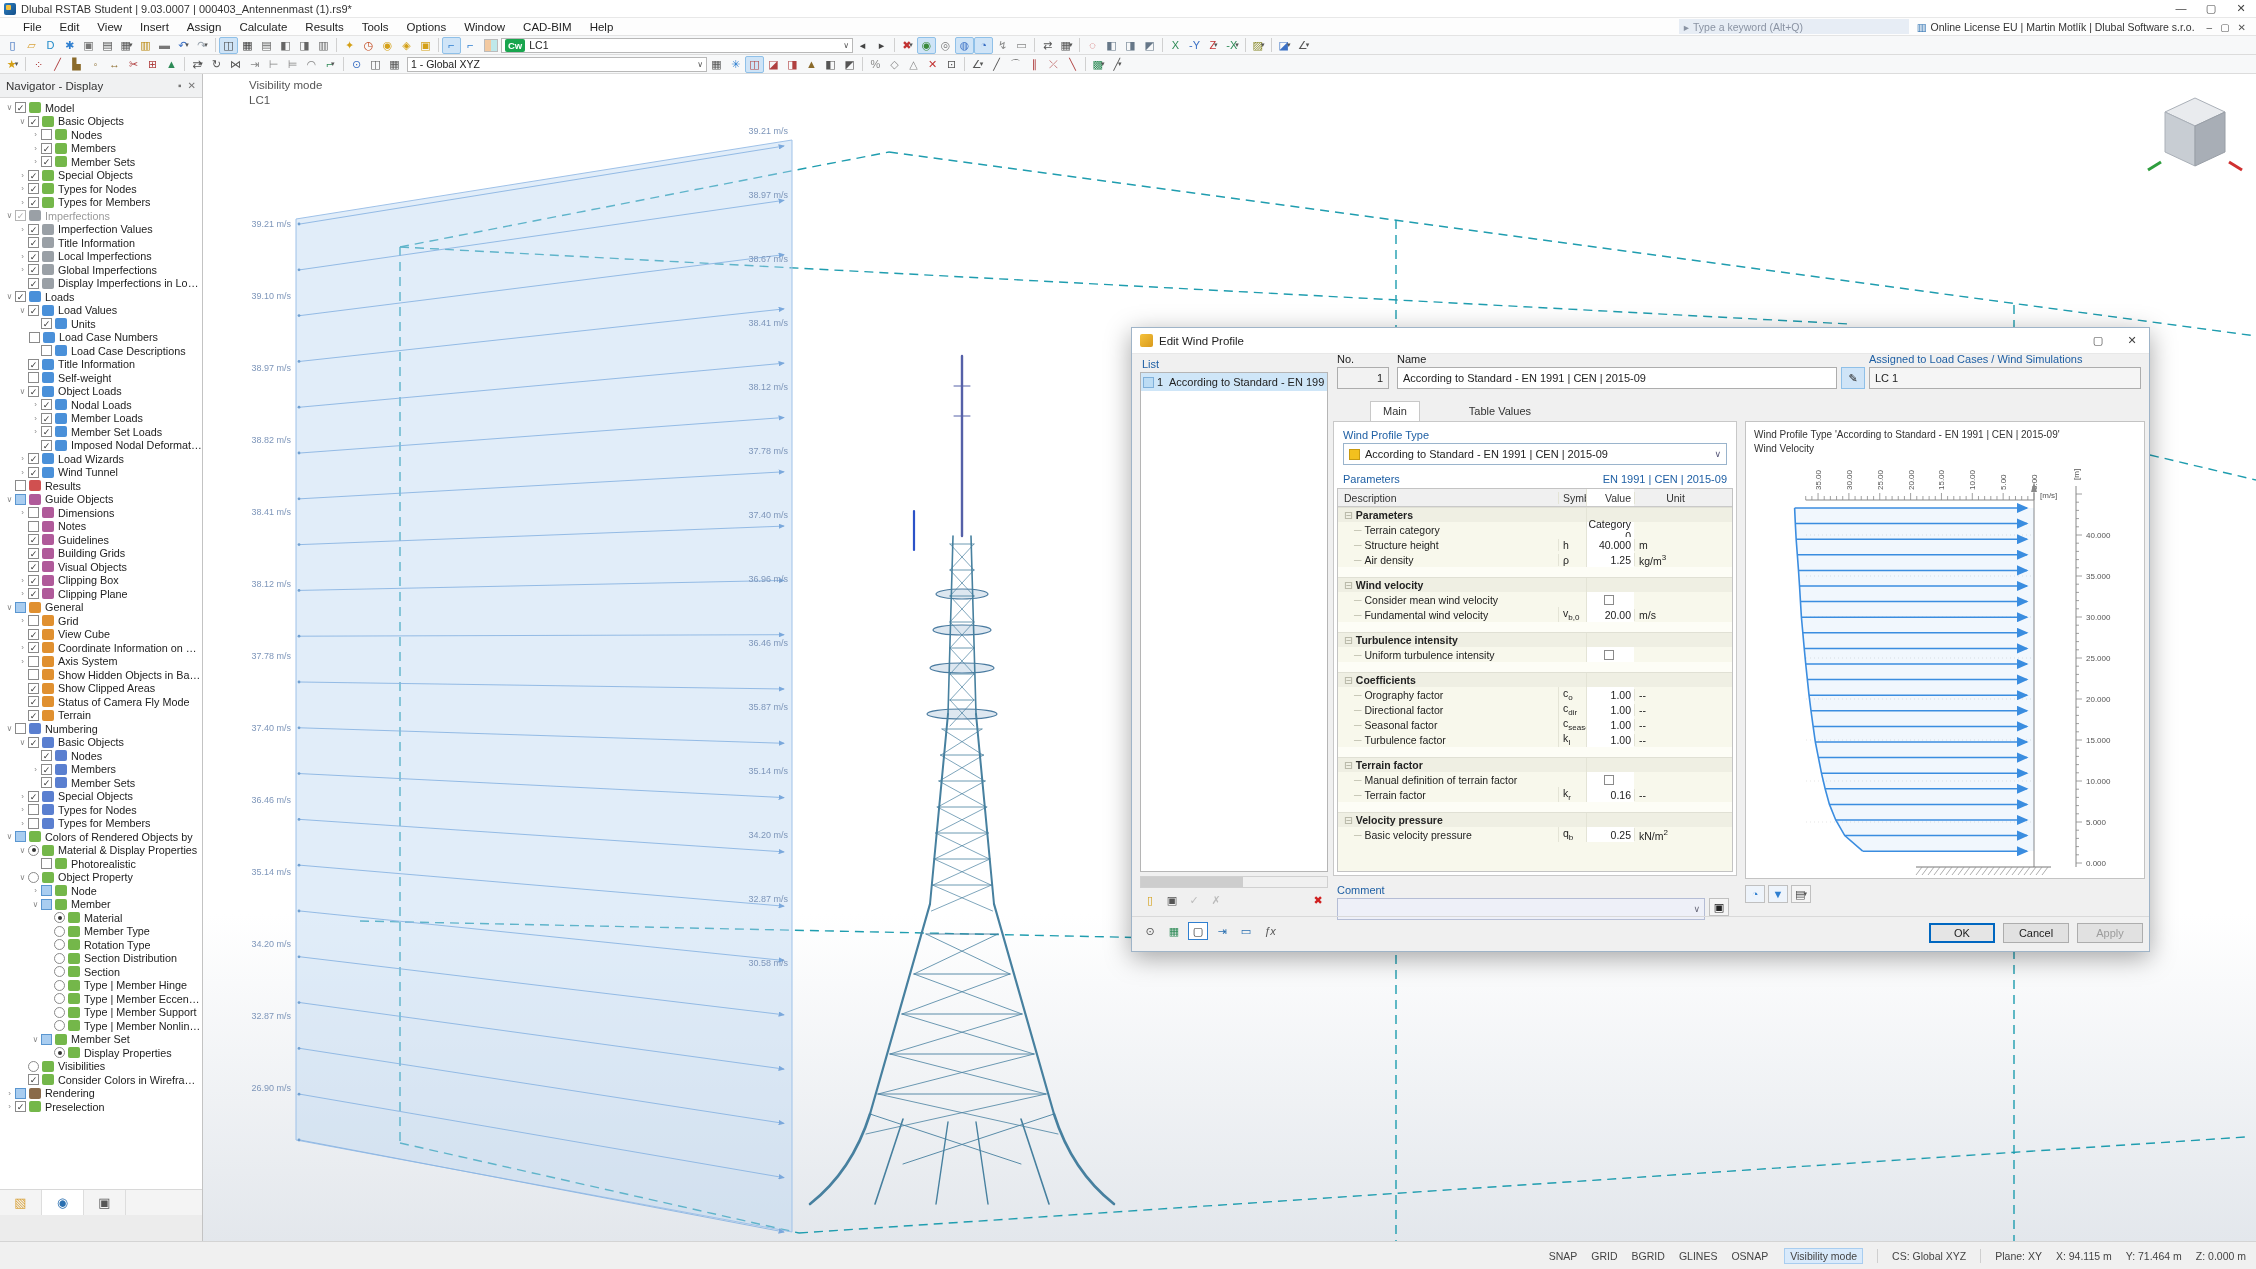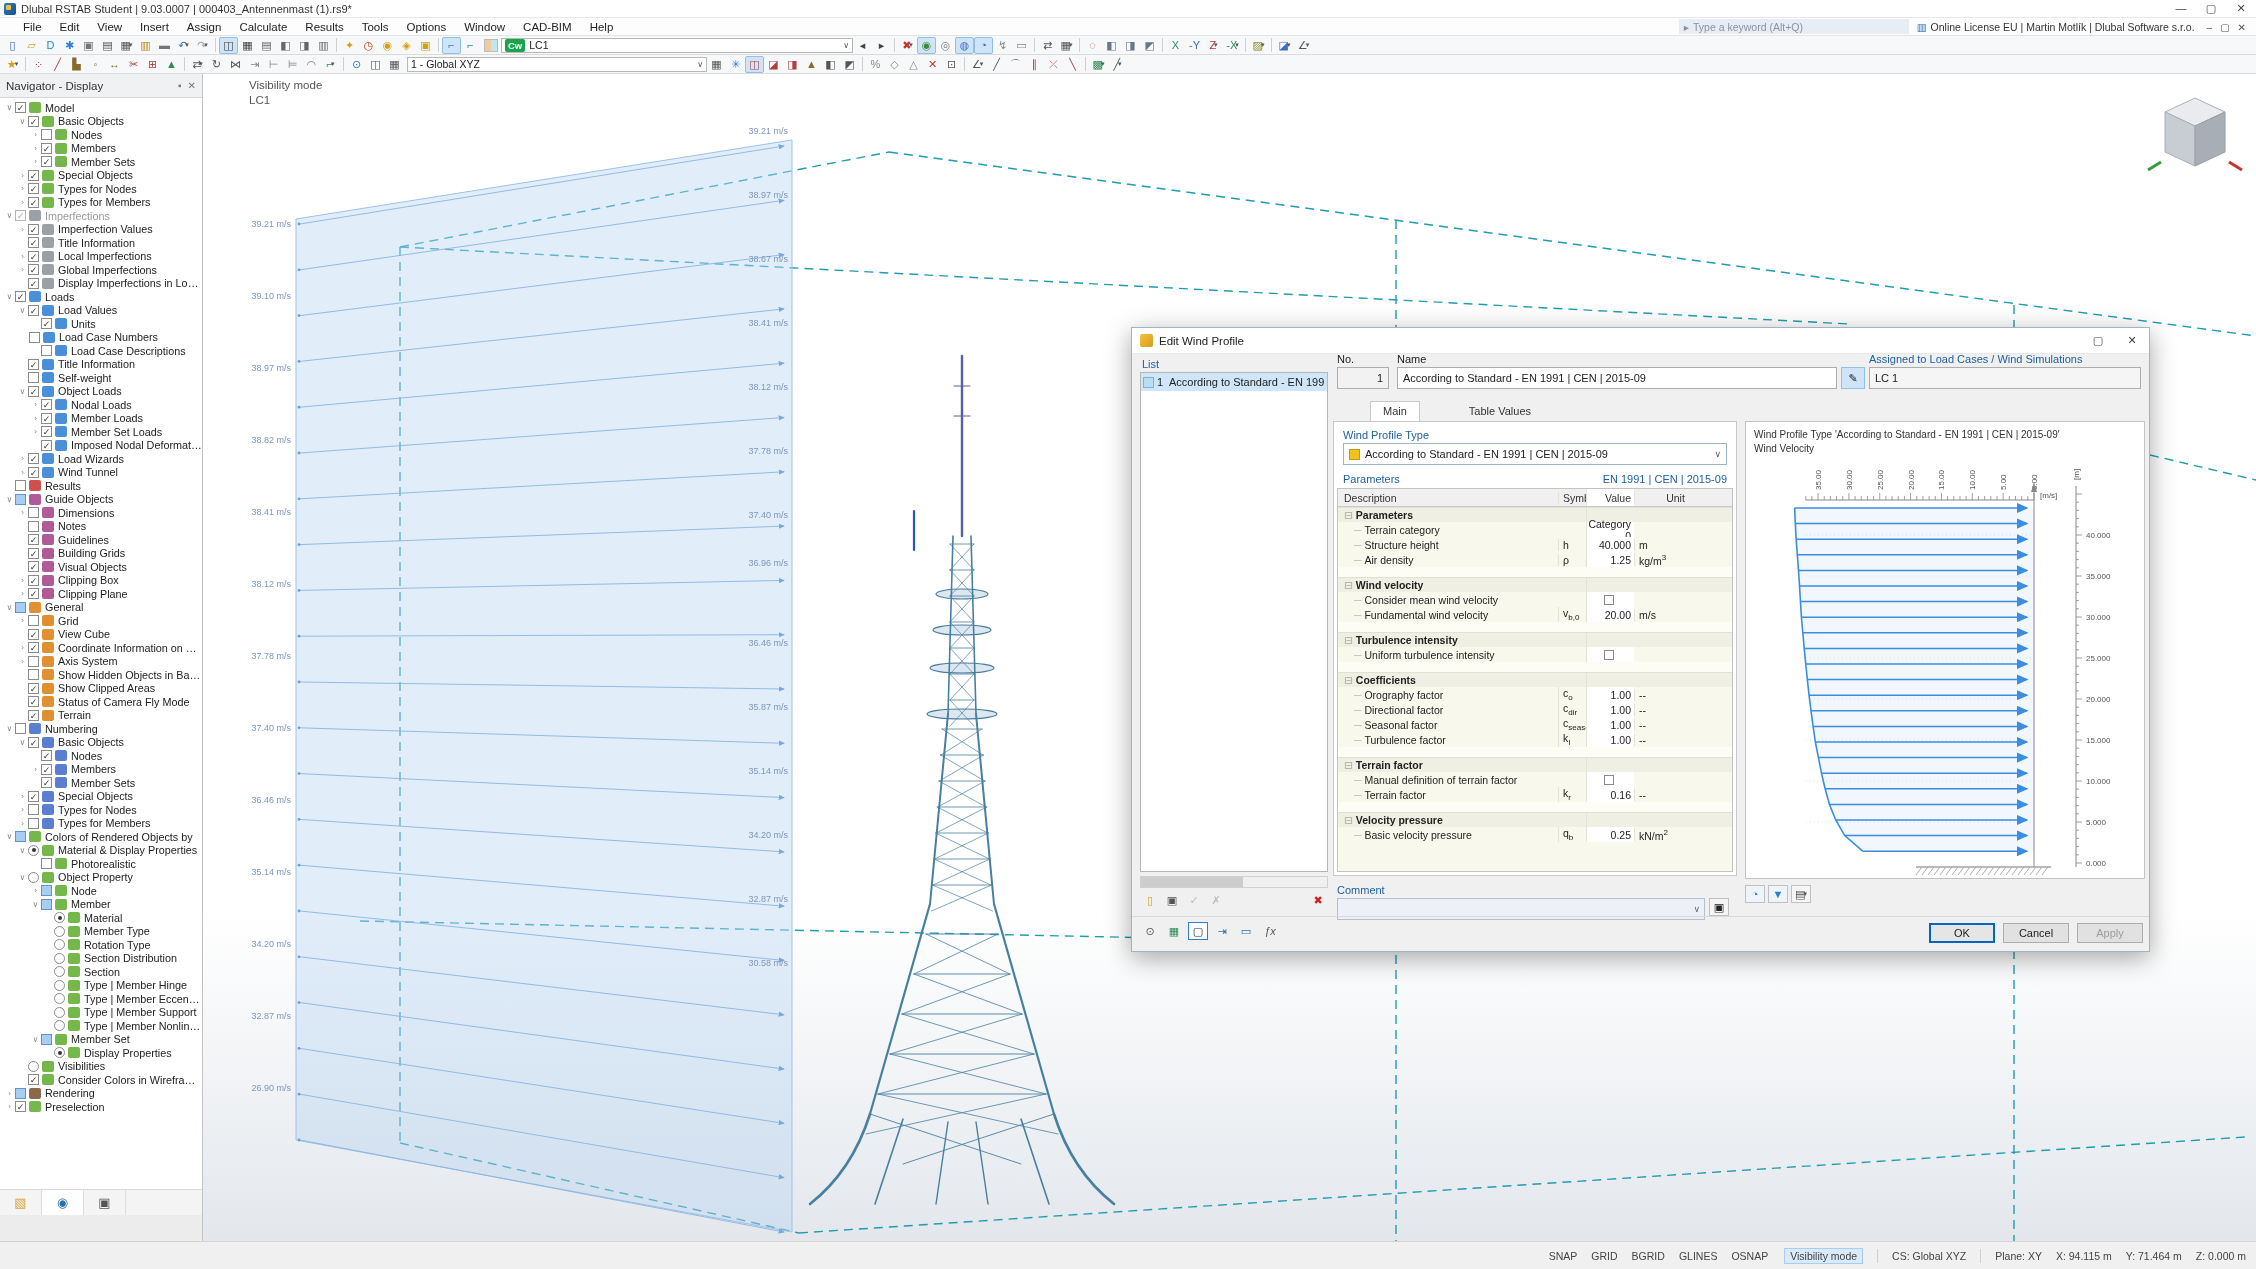--- a/index.html
+++ b/index.html
@@ -907,21 +907,21 @@
         <div class="vlabel" style="left: 88px; top: 870px;">34.20 m/s</div>
         <div class="vlabel" style="left: 88px; top: 942px;">32.87 m/s</div>
         <div class="vlabel" style="left: 88px; top: 1014px;">26.90 m/s</div>
         <div class="vlabel" style="left: 585px; top: 57px;">39.21 m/s</div>
         <div class="vlabel" style="left: 585px; top: 121px;">38.97 m/s</div>
         <div class="vlabel" style="left: 585px; top: 185px;">38.67 m/s</div>
         <div class="vlabel" style="left: 585px; top: 249px;">38.41 m/s</div>
         <div class="vlabel" style="left: 585px; top: 313px;">38.12 m/s</div>
         <div class="vlabel" style="left: 585px; top: 377px;">37.78 m/s</div>
         <div class="vlabel" style="left: 585px; top: 441px;">37.40 m/s</div>
-        <div class="vlabel" style="left: 585px; top: 489px;">36.96 m/s</div>
+        <div class="vlabel" style="left: 585px; top: 505px;">36.96 m/s</div>
         <div class="vlabel" style="left: 585px; top: 569px;">36.46 m/s</div>
         <div class="vlabel" style="left: 585px; top: 633px;">35.87 m/s</div>
         <div class="vlabel" style="left: 585px; top: 697px;">35.14 m/s</div>
         <div class="vlabel" style="left: 585px; top: 761px;">34.20 m/s</div>
         <div class="vlabel" style="left: 585px; top: 825px;">32.87 m/s</div>
         <div class="vlabel" style="left: 585px; top: 889px;">30.58 m/s</div>
       </div>
   </div>
 
   <div id="dialog">

